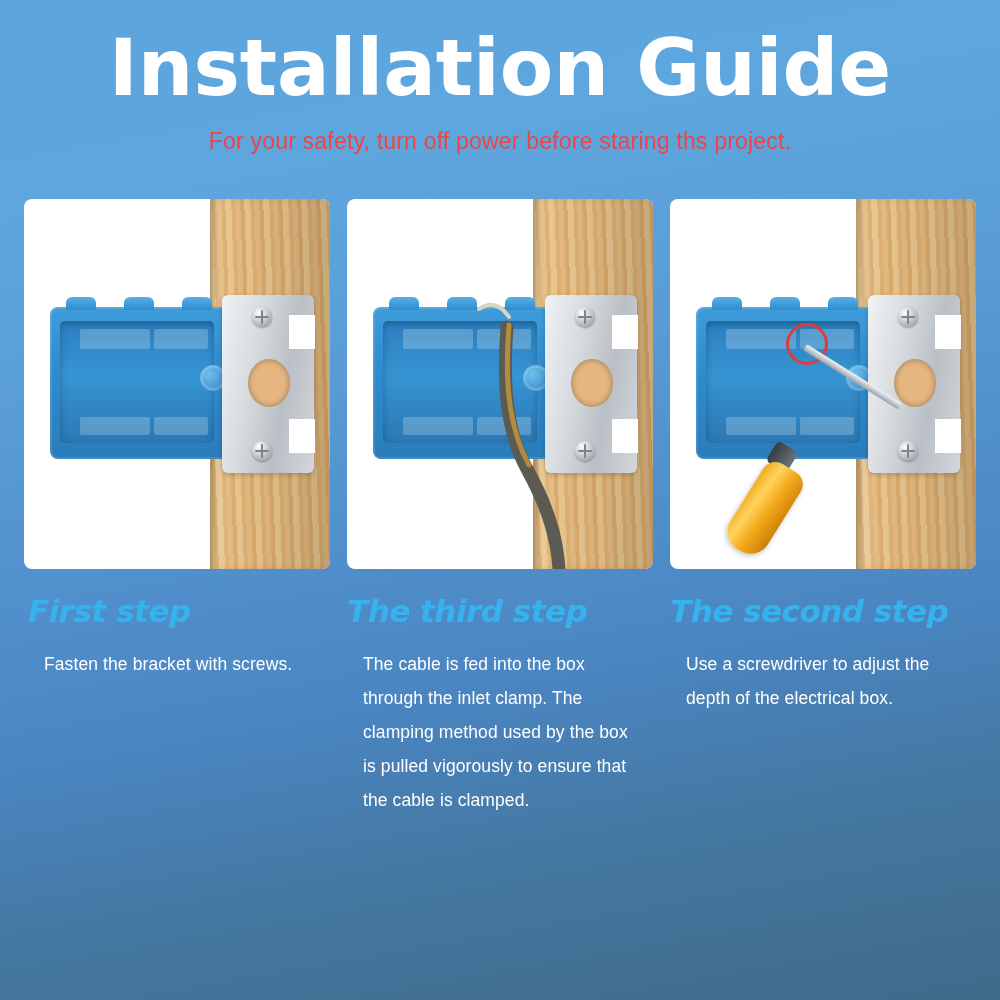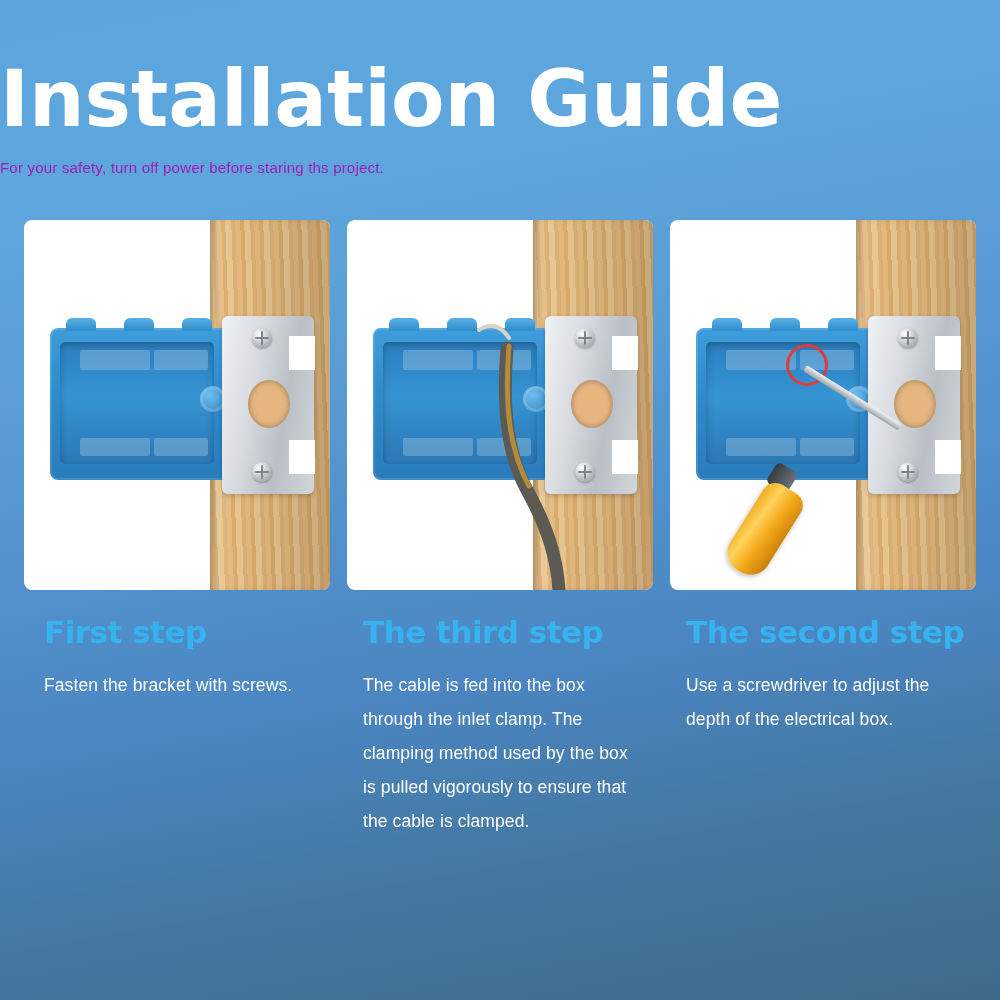--- a/index.html
+++ b/index.html
@@ -10,35 +10,36 @@
     width: 1000px;
     height: 1000px;
     font-family: "Liberation Sans", sans-serif;
     background: linear-gradient(170deg, #5ba4dd 0%, #5ea6de 18%, #5b9fd8 32%, #5191cd 50%, #4a85c1 66%, #44779f 82%, #3f6a8a 100%);
     overflow: hidden;
     position: relative;
   }
 
   
   .header {
-    padding-top: 59px;
+    text-align: center;
+    padding-top: 28px;
   }
   .title {
     font-size: 78px;
     font-weight: bold;
     color: #ffffff;
     letter-spacing: 0px;
     line-height: 1.05;
     margin: 0;
     font-family: "DejaVu Sans", sans-serif;
   }
   .subtitle {
     margin: 18px 0 0 0;
-    font-size: 15px;
-    color: #a21caf;
+    font-size: 23px;
+    color: #ef4444;
     font-weight: 400;
     letter-spacing: 0.2px;
   }
 
   
   .steps {
     display: flex;
     justify-content: space-between;
     padding: 44px 24px 0 24px;
     box-sizing: border-box;
@@ -233,21 +234,22 @@
     width: 160px;
     height: 250px;
     overflow: visible;
   }
 
   
   .step-title {
     color: #36b3ef;
     font-size: 31px;
     font-weight: bold;
-    margin: 24px 0 18px 16px;
+    font-style: italic;
+    margin: 24px 0 18px 0;
     font-family: "DejaVu Sans", sans-serif;
     letter-spacing: -0.5px;
   }
   .step-text {
     color: #ffffff;
     font-size: 17.5px;
     line-height: 1.95;
     margin: 16px;
     letter-spacing: 0.1px;
   }

